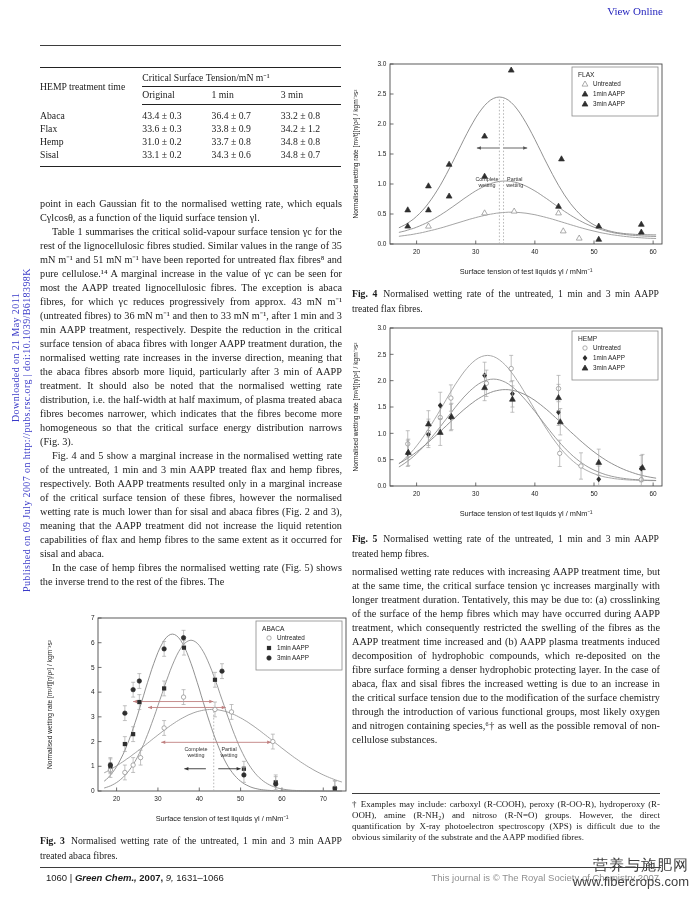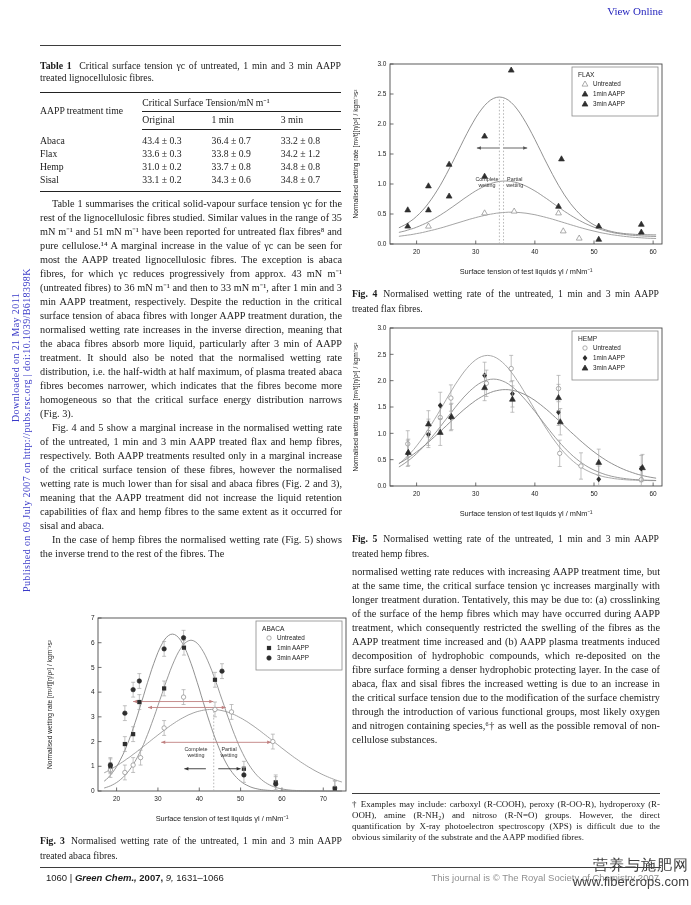--- a/index.html
+++ b/index.html
@@ -52,25 +52,24 @@
 <body>
 
 <div class="abs view-online">View Online</div>
 
 <div class="rot" style="left:10px;top:422px;">Downloaded on 21 May 2011</div>
 <div class="rot" style="left:21px;top:592px;">Published on 09 July 2007 on http://pubs.rsc.org | doi:10.1039/B618398K</div>
 
 <div class="rule" style="left:40px;top:45px;width:301px;"></div>
 
 <div class="abs tblwrap">
-  <div class="tblcap"><b>Table 1</b>&nbsp;&nbsp;<span>Critical surface tension γc of untreated, 1 min and 3 min AAPP treated lignocellulosic fibres.</span></div>
   <table class="t1">
     <thead>
       <tr class="toprule">
-        <th class="c1 rowhead" rowspan="2">AAPP treatment time</th>
+        <th class="c1 rowhead" rowspan="2">HEMP treatment time</th>
         <th class="grp" colspan="3">Critical Surface Tension/mN m⁻¹</th>
       </tr>
       <tr class="sub">
         <th class="c2">Original</th>
         <th class="c3">1 min</th>
         <th class="c4">3 min</th>
       </tr>
     </thead>
     <tbody>
       <tr class="first">
@@ -95,20 +94,21 @@
         <td>Sisal</td>
         <td>33.1 ± 0.2</td>
         <td>34.3 ± 0.6</td>
         <td>34.8 ± 0.7</td>
       </tr>
     </tbody>
   </table>
 </div>
 
 <div class="abs coltext" style="left:40px;top:197px;width:302px;">
+  <p class="noind">point in each Gaussian fit to the normalised wetting rate, which equals Cγlcosθ, as a function of the liquid surface tension γl.</p>
   <p>Table 1 summarises the critical solid-vapour surface tension γc for the rest of the lignocellulosic fibres studied. Similar values in the range of 35 mN m⁻¹ and 51 mN m⁻¹ have been reported for untreated flax fibres⁸ and pure cellulose.¹⁴ A marginal increase in the value of γc can be seen for most the AAPP treated lignocellulosic fibres. The exception is abaca fibres, for which γc reduces progressively from approx. 43 mN m⁻¹ (untreated fibres) to 36 mN m⁻¹ and then to 33 mN m⁻¹, after 1 min and 3 min AAPP treatment, respectively. Despite the reduction in the critical surface tension of abaca fibres with longer AAPP treatment duration, the normalised wetting rate increases in the inverse direction, meaning that the abaca fibres absorb more liquid, particularly after 3 min of AAPP treatment. It should also be noted that the normalised wetting rate distribution, i.e. the half-width at half maximum, of plasma treated abaca fibres becomes narrower, which indicates that the fibres become more homogeneous so that the critical surface energy distribution narrows (Fig. 3).</p>
   <p>Fig. 4 and 5 show a marginal increase in the normalised wetting rate of the untreated, 1 min and 3 min AAPP treated flax and hemp fibres, respectively. Both AAPP treatments resulted only in a marginal increase of the critical surface tension of these fibres, however the normalised wetting rate is much lower than for sisal and abaca fibres (Fig. 2 and 3), meaning that the AAPP treatment did not increase the liquid retention capabilities of flax and hemp fibres to the same extent as it occurred for sisal and abaca.</p>
   <p>In the case of hemp fibres the normalised wetting rate (Fig. 5) shows the inverse trend to the rest of the fibres. The</p>
 </div>
 
 <svg class="abs" style="left:348px;top:58px;" width="324" height="222">
     <rect x="42" y="6" width="272" height="180" fill="none" stroke="#4a4a4a" stroke-width="0.9"></rect>
     <line x1="68.6086956521739" y1="186" x2="68.6086956521739" y2="182.5" stroke="#4a4a4a" stroke-width="0.8"></line>
     <text x="68.6086956521739" y="195.5" text-anchor="middle" font-size="6.5" fill="#222" font-family="Liberation Sans, sans-serif">20</text>
     <line x1="127.73913043478261" y1="186" x2="127.73913043478261" y2="182.5" stroke="#4a4a4a" stroke-width="0.8"></line>

